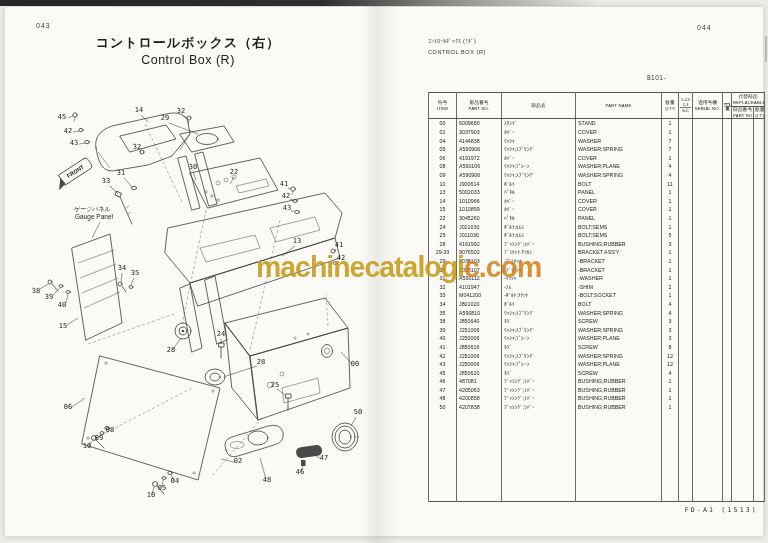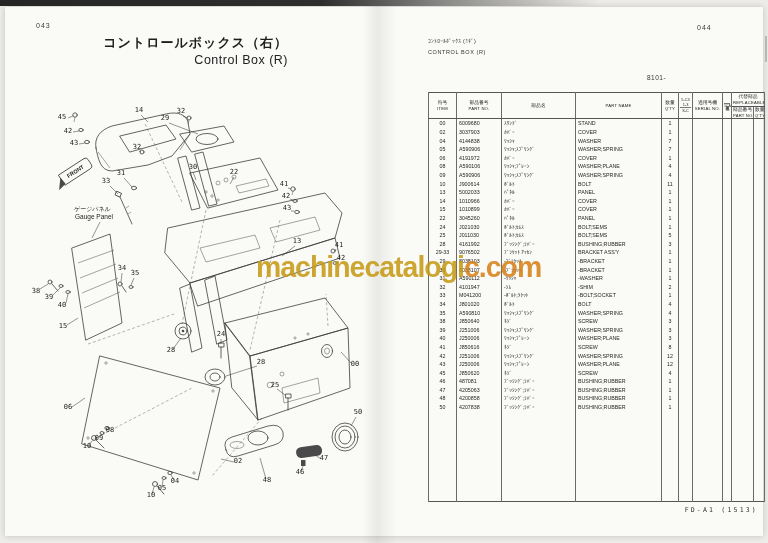--- a/index.html
+++ b/index.html
@@ -8,21 +8,21 @@
   #page{position:absolute;left:5px;top:7px;width:758px;height:529px;background:#fafaf7;
         box-shadow:0 0 6px rgba(0,0,0,.18);}
   #fold{position:absolute;left:362px;top:0;width:34px;height:543px;
         background:linear-gradient(to right,rgba(0,0,0,0),rgba(90,85,80,.10) 45%,rgba(0,0,0,0));}
   #topbar{position:absolute;left:0;top:0;width:768px;height:6px;
         background:linear-gradient(to right,#262626 0%,#2e2e2e 42%,#8a8a88 58%,rgba(200,198,194,0) 78%);}
   #edge-mark{position:absolute;right:1px;top:36px;width:2px;height:26px;background:#b9b7b2;}
 
   .abs{position:absolute;}
   .pageno{font-size:7px;letter-spacing:1px;color:#3a3a3a;}
-  #title-block{left:88px;top:34px;width:200px;text-align:right;}
+  #title-block{left:88px;top:34px;width:200px;text-align:center;}
   #title-ja{font-size:13px;font-weight:bold;letter-spacing:1px;color:#1e1e1e;}
   #title-en{font-size:12.5px;letter-spacing:.5px;color:#222;margin-top:1px;}
 
   #rp-title-ja{left:428px;top:38px;font-size:5.5px;color:#333;letter-spacing:.3px;}
   #rp-title-en{left:428px;top:49px;font-size:5.5px;color:#333;letter-spacing:.6px;}
   #serial-range{left:647px;top:74px;font-size:6.5px;letter-spacing:.5px;color:#333;}
   #footer-code{left:600px;top:506px;width:158px;text-align:right;
                font-size:6.5px;letter-spacing:2.2px;color:#2f2f2f;font-family:"DejaVu Sans Mono",monospace;}
 
   

